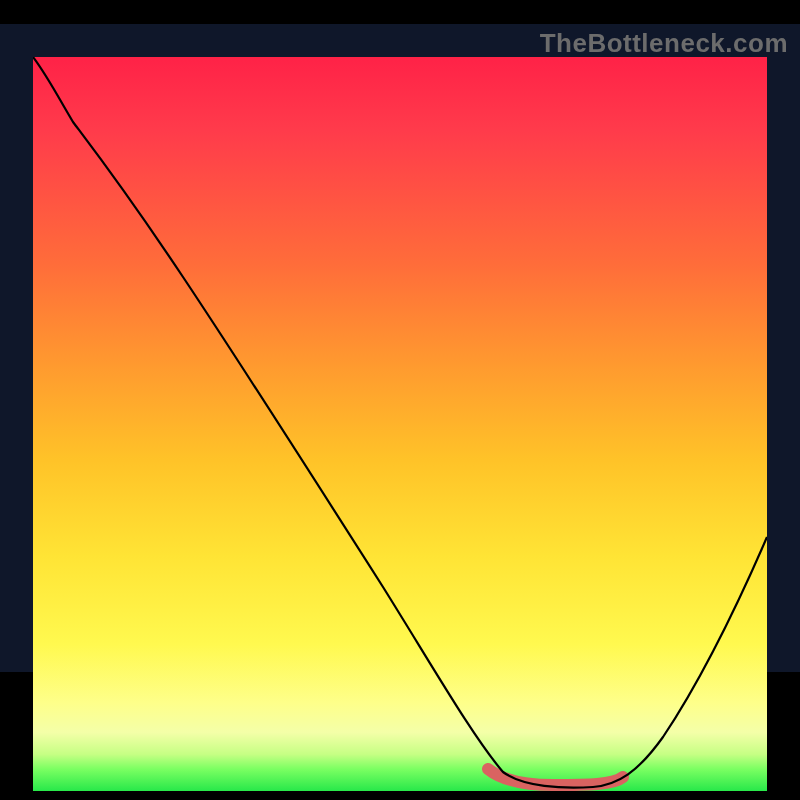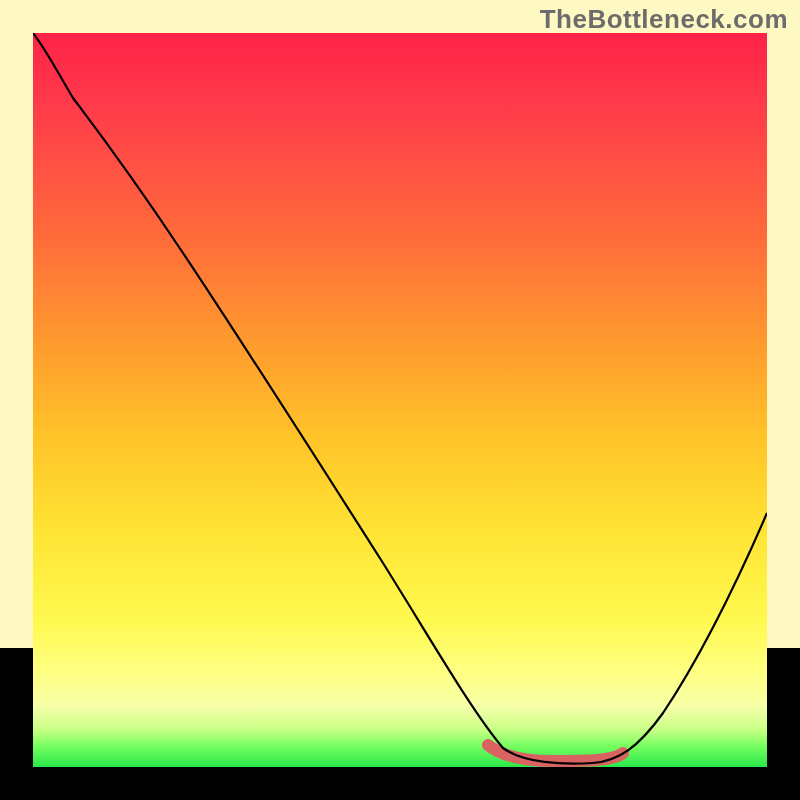--- a/index.html
+++ b/index.html
@@ -8,21 +8,22 @@
     width: 800px;
     height: 800px;
     background: #000;
     overflow: hidden;
     font-family: Arial, Helvetica, sans-serif;
   }
   .frame {
     position: relative;
     width: 800px;
     height: 648px;
-    background: #fef9c3;
+    background: #0f172a;
+    margin-top: 24px;
   }
   .watermark {
     position: absolute;
     top: 4px;
     right: 12px;
     color: #6c6c6c;
     font-size: 26px;
     font-weight: 600;
     letter-spacing: 0.5px;
     z-index: 5;

